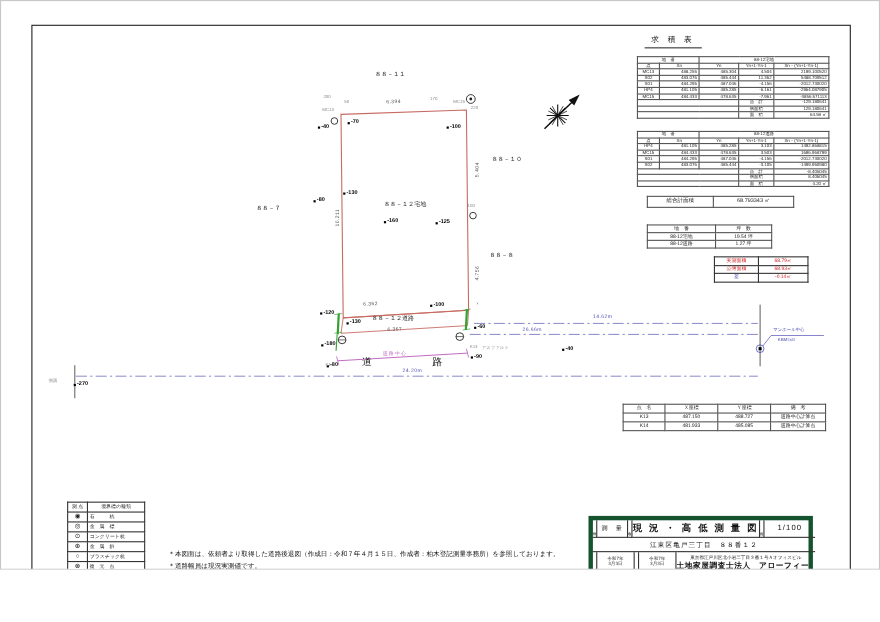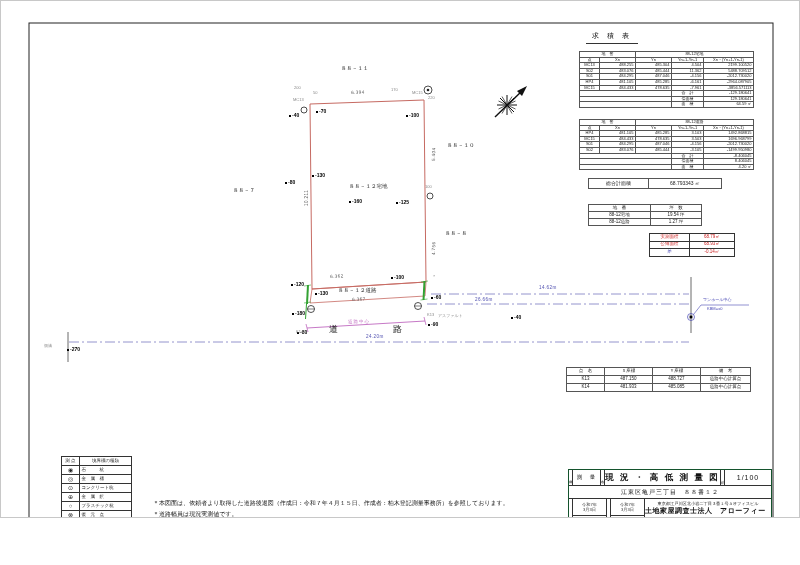--- a/index.html
+++ b/index.html
@@ -29,21 +29,21 @@
   .red-table td{height:6.5px;font-size:4.5px;color:#cc2222;text-align:center;border-color:#333;}
   .red-table td.blue{color:#4646b4;}
   .kp td{height:7px;font-size:4.5px;text-align:center;}
   .lg td{height:8px;font-size:4.5px;border-color:#333;}
   .lg td.sym{font-size:6px;line-height:8px;}
   #qa-title{position:absolute;left:585px;top:30px;font-size:7px;letter-spacing:3px;color:#111;
             border-bottom:0.5px solid #333;padding:0 6px 2px 6px;}
   
   .note{position:absolute;font-size:6px;color:#111;white-space:nowrap;}
   
-  #tb{position:absolute;left:567px;top:468px;width:204px;height:63px;border:1px solid #14532d;box-sizing:border-box;}
+  #tb{position:absolute;left:534px;top:468px;width:204px;height:63px;border:4px solid #14532d;box-sizing:border-box;}
   #tb .cell{position:absolute;box-sizing:border-box;border-right:0.5px solid #333;border-bottom:0.5px solid #333;
             display:flex;align-items:center;justify-content:center;overflow:hidden;}
   #tb .strip{font-size:3px;color:#444;writing-mode:vertical-rl;letter-spacing:0;line-height:4px;}
   .tb-title{font-size:8.5px;font-weight:bold;letter-spacing:2px;color:#111;}
   .tb-small{font-size:5.5px;color:#111;letter-spacing:1px;}
   .tb-scale{font-size:7px;color:#111;letter-spacing:1px;}
   .tb-addr{font-size:6px;color:#111;letter-spacing:1px;}
   .tb-date{font-size:4.2px;color:#333;text-align:center;line-height:5.5px;}
   .tb-name{font-size:4.8px;color:#333;}
   .tb-off-addr{font-size:4.2px;color:#222;}

